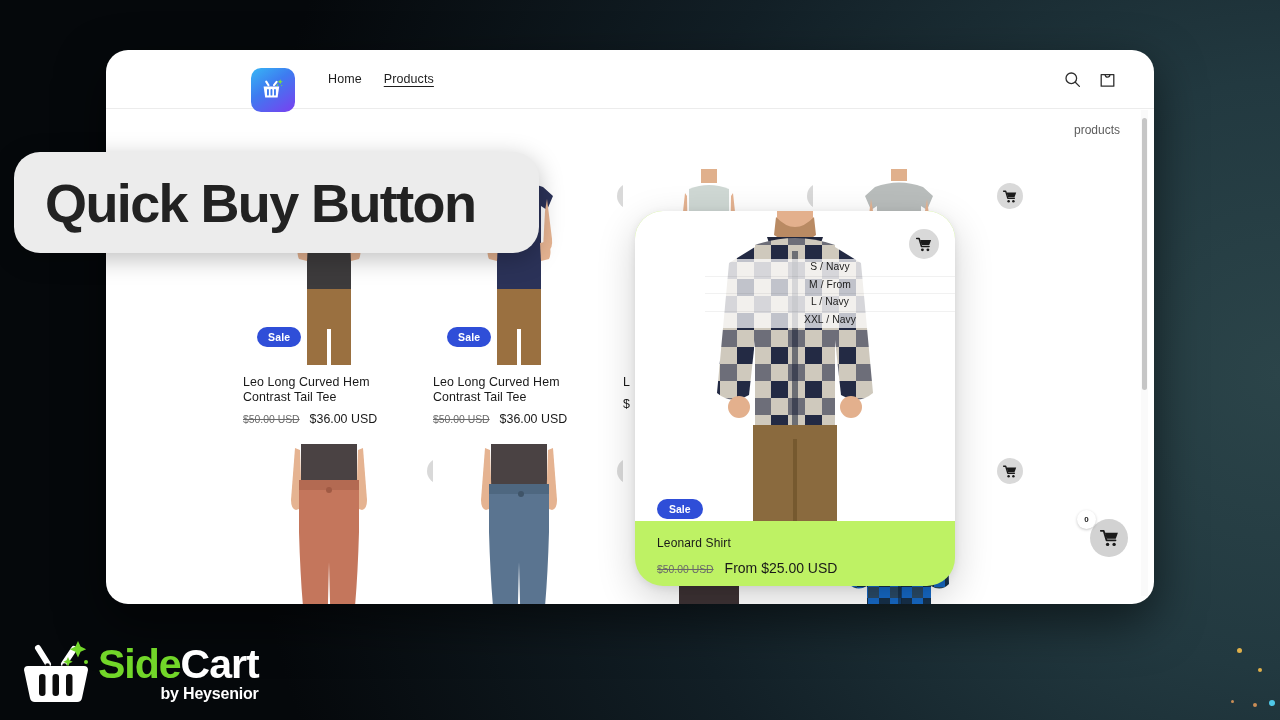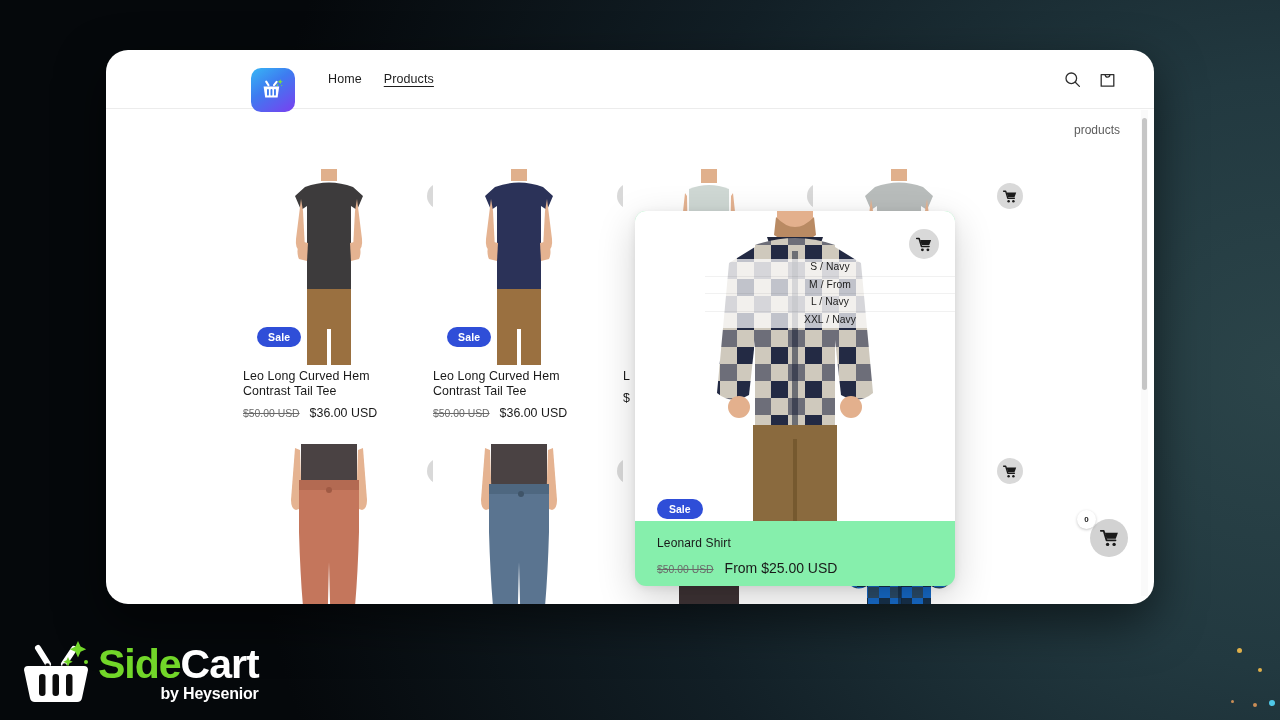--- a/index.html
+++ b/index.html
@@ -94,38 +94,38 @@
     letter-spacing: 0.2px;
   }
   .quickbuy {
     position: absolute; right: -38px; top: 14px;
     width: 26px; height: 26px; border-radius: 50%;
     background: #d9d9d9;
     display: flex; align-items: center; justify-content: center;
     cursor: pointer;
   }
   .ptitle {
-    margin-top: 4px;
+    margin-top: 10px;
     font-size: 12.4px; line-height: 15px;
     color: #191919; letter-spacing: 0.1px;
   }
   .pprice {
     margin-top: 7px;
     font-size: 12.4px; color: #191919;
     display: flex; align-items: baseline; gap: 10px;
   }
   .pprice .old { font-size: 10.4px; color: #6a6a6a; text-decoration: line-through; }
 
   
   #featured-card {
     position: absolute;
     left: 529px; top: 102px;
     width: 320px; height: 375px;
-    background: #86efac;
-    border-radius: 11px;
+    background: #bef264;
+    border-radius: 28px;
     box-shadow: 0 12px 38px rgba(0,0,0,0.18), 0 2px 8px rgba(0,0,0,0.08);
     overflow: hidden;
     z-index: 40;
   }
   #featured-media {
     position: absolute; left: 0; top: 0; width: 320px; height: 310px;
     overflow: hidden;
   }
   #variant-list {
     position: absolute; left: 70px; top: 48px;
@@ -575,20 +575,23 @@
       </div>
 
     </div>
 
     <div id="scrollbar-track">
       <div id="scrollbar-thumb"></div>
     </div>
 
   </div>
 
+  <div id="callout">
+    <div id="callout-text">Quick Buy Button</div>
+  </div>
 
   <div id="footer-brand">
     <div id="footer-logo">
       <svg width="74" height="64" viewBox="0 0 74 64">
         <path d="M24 24 L14 8" stroke="#fff" stroke-width="6" stroke-linecap="round" fill="none"></path>
         <path d="M40 24 L50 9" stroke="#fff" stroke-width="6" stroke-linecap="round" fill="none"></path>
         <circle cx="23.5" cy="25.5" r="2.3" fill="#0c0c0c"></circle>
         <circle cx="40.5" cy="25.5" r="2.3" fill="#0c0c0c"></circle>
         <path d="M4 26 h56 a4 4 0 0 1 4 4 l-6 28 a5 5 0 0 1 -5 4 H11 a5 5 0 0 1 -5 -4 L0 30 a4 4 0 0 1 4 -4 z" fill="#fff"></path>
         <rect x="15" y="34" width="6.5" height="22" rx="3" fill="#0c0c0c"></rect>

